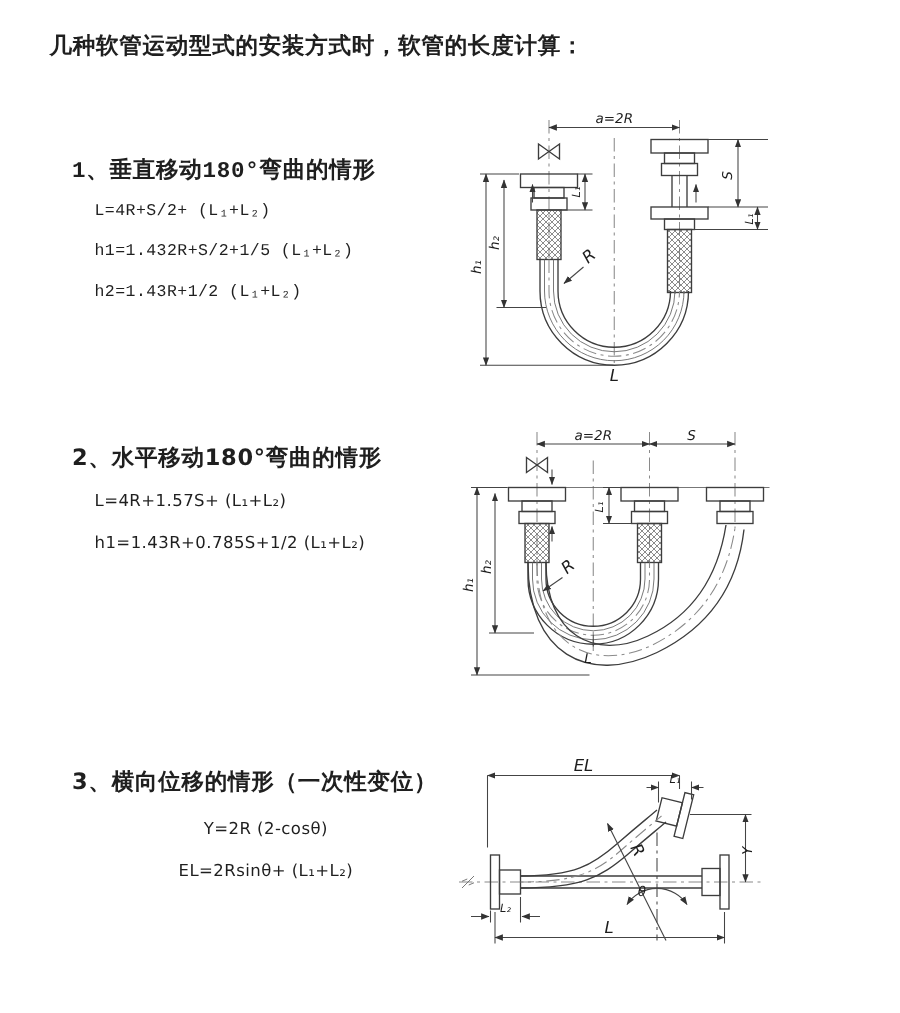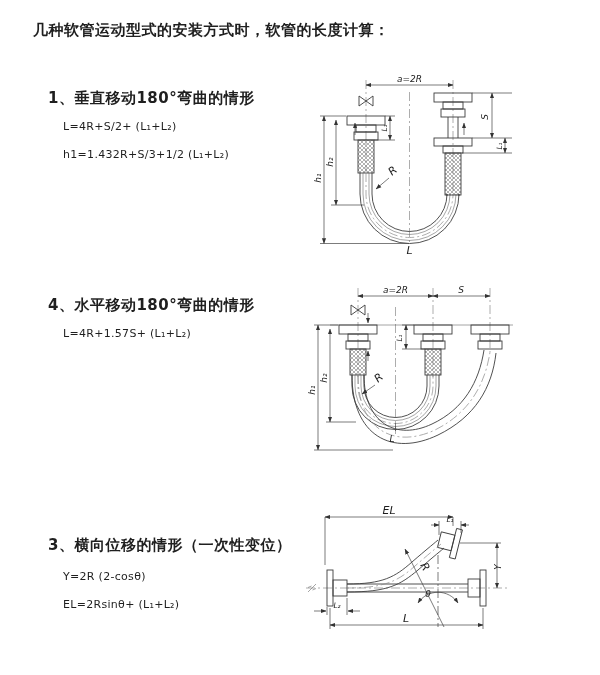--- a/index.html
+++ b/index.html
@@ -23,24 +23,25 @@
   .sm{font-size:7.5px;}
   .big{font-size:11px;}
 </style>
 </head>
 <body>
 
 <div class="page">
 
   <div class="title">几种软管运动型式的安装方式时，软管的长度计算：</div>
 
-  <div class="section" style="top:89px;">
+  <div class="section" style="top:104px;font-family:Liberation Mono, monospace;">
     <div class="sec-heading">1、垂直移动180°弯曲的情形</div>
     <div class="formula first">L=4R+S/2+ (L₁+L₂)</div>
-    <div class="formula">h1=1.432R+S/3+1/2 (L₁+L₂)</div>
+    <div class="formula">h1=1.432R+S/2+1/5 (L₁+L₂)</div>
+    <div class="formula">h2=1.43R+1/2 (L₁+L₂)</div>
   </div>
 
   <svg class="fig" style="left:312px;top:72px;" width="268" height="185" viewBox="0 0 268 185">
     <defs>
       <marker id="ar1" viewBox="0 0 8 8" refX="7.5" refY="4" markerWidth="8" markerHeight="8" orient="auto-start-reverse">
         <path d="M0,1 L8,4 L0,7 Z" fill="#333"></path>
       </marker>
       <pattern id="ht1" width="4" height="4" patternUnits="userSpaceOnUse">
         <path d="M0,4 L4,0 M0,0 L4,4" stroke="#666" stroke-width="0.5" fill="none"></path>
       </pattern>
@@ -112,22 +113,23 @@
       <text class="lbl" x="20.5" y="90" text-anchor="middle" transform="rotate(-90 20.5 90)">h₂</text>
 
       <line x1="77" y1="106" x2="64" y2="117" marker-end="url(#ar1)"></line>
       <text class="lbl big" x="80" y="104" transform="rotate(-40 80 104)">R</text>
 
       <text class="lbl big" x="97.5" y="182" text-anchor="middle">L</text>
     </g>
   </svg>
 
   <div class="section" style="top:296px;">
-    <div class="sec-heading">4、水平移动180°弯曲的情形</div>
+    <div class="sec-heading">2、水平移动180°弯曲的情形</div>
     <div class="formula first">L=4R+1.57S+ (L₁+L₂)</div>
+    <div class="formula">h1=1.43R+0.785S+1/2 (L₁+L₂)</div>
   </div>
 
   <svg class="fig" style="left:308px;top:282px;" width="275" height="178" viewBox="0 0 275 178">
     <defs>
       <marker id="ar2" viewBox="0 0 8 8" refX="7.5" refY="4" markerWidth="8" markerHeight="8" orient="auto-start-reverse">
         <path d="M0,1 L8,4 L0,7 Z" fill="#333"></path>
       </marker>
       <pattern id="ht2" width="4" height="4" patternUnits="userSpaceOnUse">
         <path d="M0,4 L4,0 M0,0 L4,4" stroke="#666" stroke-width="0.5" fill="none"></path>
       </pattern>
@@ -202,21 +204,21 @@
       <line x1="60" y1="79" x2="60" y2="69" marker-end="url(#ar2)"></line>
 
       <line x1="67" y1="103" x2="54" y2="112" marker-end="url(#ar2)"></line>
       <text class="lbl big" x="70" y="101" transform="rotate(-40 70 101)">R</text>
 
       <line class="ext" x1="87.5" y1="141" x2="87.5" y2="149"></line>
       <text class="lbl" x="84" y="160" text-anchor="middle">L</text>
     </g>
   </svg>
 
-  <div class="section" style="top:536px;">
+  <div class="section" style="top:512px;text-align:center;">
     <div class="sec-heading">3、横向位移的情形（一次性变位）</div>
     <div class="formula">Y=2R (2-cosθ)</div>
     <div class="formula">EL=2Rsinθ+ (L₁+L₂)</div>
   </div>
 
   <svg class="fig" style="left:300px;top:503px;" width="292" height="140" viewBox="0 0 292 140">
     <defs>
       <marker id="ar3" viewBox="0 0 8 8" refX="7.5" refY="4" markerWidth="8" markerHeight="8" orient="auto-start-reverse">
         <path d="M0,1 L8,4 L0,7 Z" fill="#333"></path>
       </marker>

